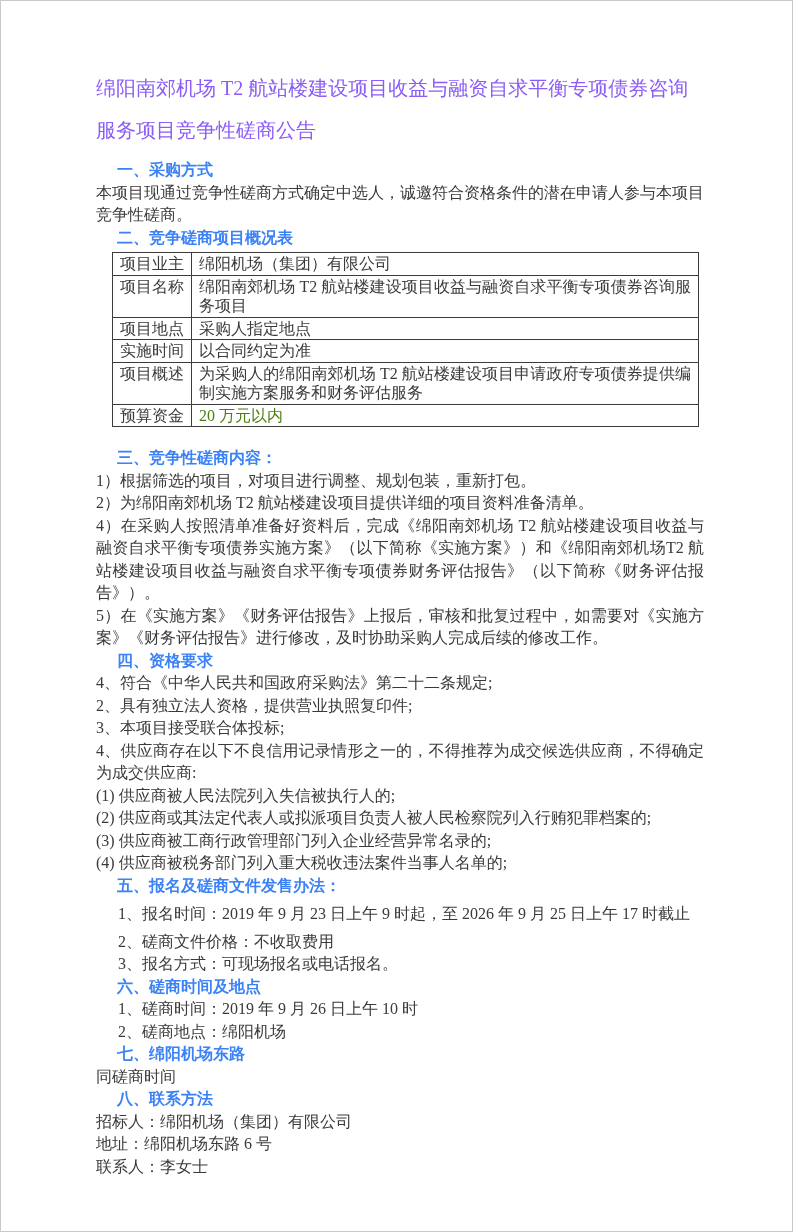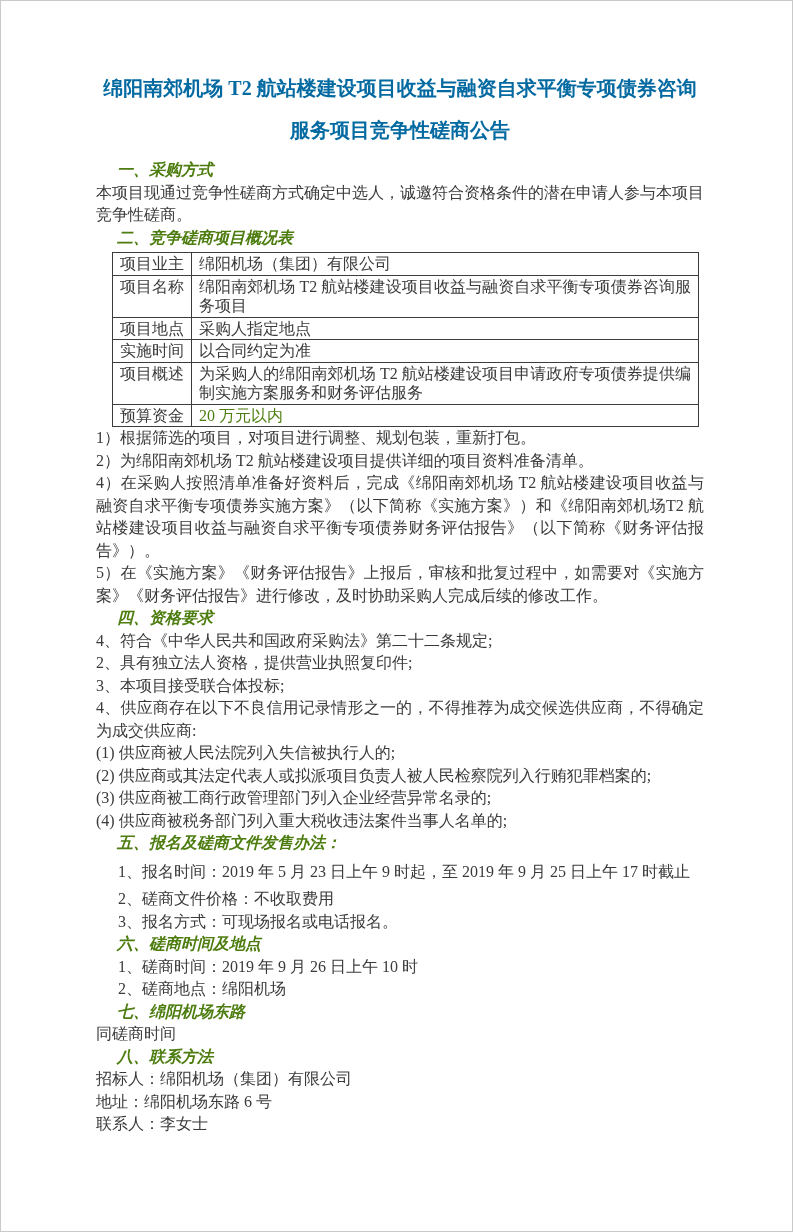--- a/index.html
+++ b/index.html
@@ -3,24 +3,24 @@
 <meta charset="utf-8">
 <style>
   html,body { margin:0; padding:0; background:#ffffff; }
   .page {
     width:793px; height:1232px; box-sizing:border-box;
     background:#ffffff; border:1px solid #c9c9c9;
     padding:66px 88px 30px 95px; overflow:hidden;
     font-family:"Liberation Serif","DejaVu Serif",serif;
     color:#3a3a3a; font-size:16px; line-height:22.5px;
   }
-  .doc-title { text-align:center; font-weight:bold; font-size:20px;
-    line-height:42px; color:#0369a1; margin:0 0 8px 0; }
+  .doc-title { font-weight:normal; font-size:20px;
+    line-height:42px; color:#8b5cf6; margin:0 0 8px 0; }
   p { margin:0; text-align:justify; }
-  .heading { font-weight:bold; color:#4d7c0f; padding-left:21px;font-style:italic; }
+  .heading { font-weight:bold; color:#3b82f6; padding-left:21px; }
   .gap-before { margin-top:20px; }
   .ind { padding-left:22px; }
   .spaced { margin:6px 0 5px 0; }
   table.overview { border-collapse:collapse; margin:3px 0 0 16px; width:587px; }
   table.overview td { border:1px solid #3c3c3c; padding:1px 7px;
     line-height:19.5px; vertical-align:top; text-align:justify; }
   td.lbl { width:56px; white-space:nowrap; }
 </style>
 </head>
 <body>
@@ -59,37 +59,38 @@
       <td class="lbl">项目概述</td>
       <td>为采购人的绵阳南郊机场 T2 航站楼建设项目申请政府专项债券提供编制实施方案服务和财务评估服务</td>
     </tr>
     <tr>
       <td class="lbl">预算资金</td>
       <td style="color: #4d7c0f;">20 万元以内</td>
     </tr>
   </tbody>
     </table>
 
+  <p class="heading gap-before">三、竞争性磋商内容：</p>
   <p>1）根据筛选的项目，对项目进行调整、规划包装，重新打包。</p>
   <p>2）为绵阳南郊机场 T2 航站楼建设项目提供详细的项目资料准备清单。</p>
   <p>4）在采购人按照清单准备好资料后，完成《绵阳南郊机场 T2 航站楼建设项目收益与融资自求平衡专项债券实施方案》（以下简称《实施方案》）和《绵阳南郊机场T2 航站楼建设项目收益与融资自求平衡专项债券财务评估报告》（以下简称《财务评估报告》）。</p>
   <p>5）在《实施方案》《财务评估报告》上报后，审核和批复过程中，如需要对《实施方案》《财务评估报告》进行修改，及时协助采购人完成后续的修改工作。</p>
 
   <p class="heading">四、资格要求</p>
   <p>4、符合《中华人民共和国政府采购法》第二十二条规定;</p>
   <p>2、具有独立法人资格，提供营业执照复印件;</p>
   <p>3、本项目接受联合体投标;</p>
   <p>4、供应商存在以下不良信用记录情形之一的，不得推荐为成交候选供应商，不得确定为成交供应商:</p>
   <p>(1) 供应商被人民法院列入失信被执行人的;</p>
   <p>(2) 供应商或其法定代表人或拟派项目负责人被人民检察院列入行贿犯罪档案的;</p>
   <p>(3) 供应商被工商行政管理部门列入企业经营异常名录的;</p>
   <p>(4) 供应商被税务部门列入重大税收违法案件当事人名单的;</p>
 
   <p class="heading">五、报名及磋商文件发售办法：</p>
-  <p class="ind spaced">1、报名时间：2019 年 5 月 23 日上午 9 时起，至 2019 年 9 月 25 日上午 17 时截止</p>
+  <p class="ind spaced">1、报名时间：2019 年 9 月 23 日上午 9 时起，至 2026 年 9 月 25 日上午 17 时截止</p>
   <p class="ind">2、磋商文件价格：不收取费用</p>
   <p class="ind">3、报名方式：可现场报名或电话报名。</p>
 
   <p class="heading">六、磋商时间及地点</p>
   <p class="ind">1、磋商时间：2019 年 9 月 26 日上午 10 时</p>
   <p class="ind">2、磋商地点：绵阳机场</p>
 
   <p class="heading">七、绵阳机场东路</p>
   <p>同磋商时间</p>
 

